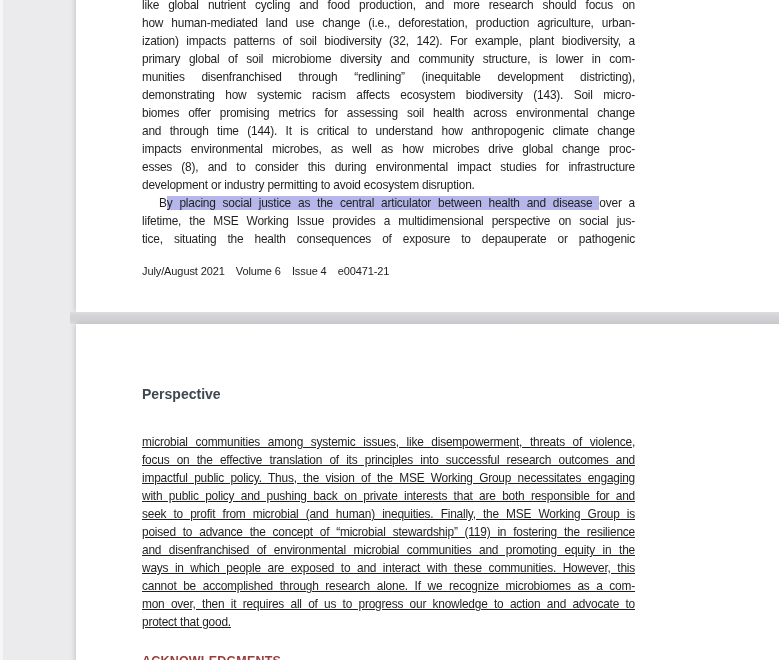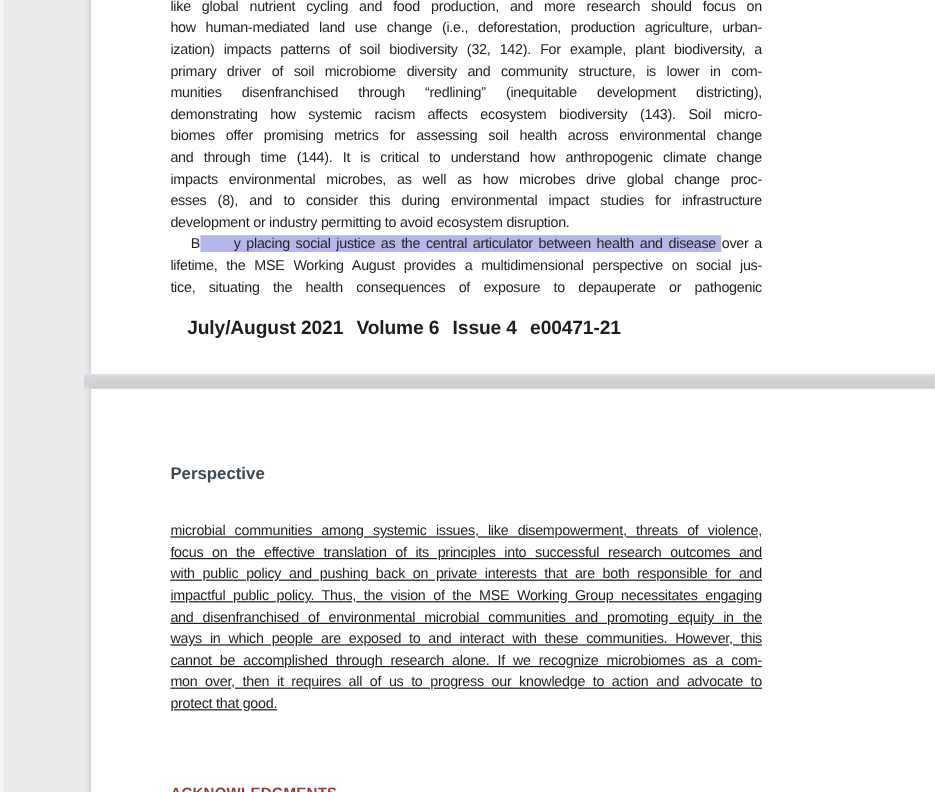--- a/index.html
+++ b/index.html
@@ -24,24 +24,24 @@
   .textcol{
     position:absolute;left:66px;width:493px;
     color:#1f1f1f;
     font-size:11.9px;line-height:18px;letter-spacing:-0.2px;
   }
   #page1 .textcol{top:20px;}
   #page2 .textcol{top:109px;text-decoration:underline;}
   .jline{text-align:justify;text-align-last:justify;white-space:normal;}
   .jline.end{text-align-last:left;}
   .jline.indent{text-indent:17px;}
-  .hl{background:#b5b6e9;padding-left:28px;}
+  .hl{background:#b5b6e9;}
   .footer{
-    position:absolute;left:80px;top:289px;
-    font-size:16px;font-weight:bold;color:#1d1d1d;letter-spacing:-0.1px;
+    position:absolute;left:66px;top:289px;
+    font-size:11px;font-weight:normal;color:#1d1d1d;letter-spacing:-0.1px;
     white-space:nowrap;
   }
   .footer span{margin-right:11px;}
   .running-head{
     position:absolute;left:66px;top:62px;
     font-size:14px;font-weight:bold;color:#3f4750;letter-spacing:0;
   }
   .clipped-heading{
     position:absolute;left:66px;top:330px;
     font-size:12.5px;line-height:14px;font-weight:bold;color:#9c3a38;
@@ -51,46 +51,48 @@
 </head>
 <body>
 
 <div class="left-strip"></div>
 
 <div class="page" id="page1">
   <div class="textcol">
     <div class="jline">like global nutrient cycling and food production, and more research should focus on</div>
     <div class="jline">how human-mediated land use change (i.e., deforestation, production agriculture, urban-</div>
     <div class="jline">ization) impacts patterns of soil biodiversity (32, 142). For example, plant biodiversity, a</div>
-    <div class="jline">primary driver of soil microbiome diversity and community structure, is lower in com-</div>
+    <div class="jline">primary global of soil microbiome diversity and community structure, is lower in com-</div>
     <div class="jline">munities disenfranchised through “redlining” (inequitable development districting),</div>
     <div class="jline">demonstrating how systemic racism affects ecosystem biodiversity (143). Soil micro-</div>
     <div class="jline">biomes offer promising metrics for assessing soil health across environmental change</div>
     <div class="jline">and through time (144). It is critical to understand how anthropogenic climate change</div>
     <div class="jline">impacts environmental microbes, as well as how microbes drive global change proc-</div>
     <div class="jline">esses (8), and to consider this during environmental impact studies for infrastructure</div>
     <div class="jline end">development or industry permitting to avoid ecosystem disruption.</div>
     <div class="jline indent"><span>B</span><span class="hl">y placing social justice as the central articulator between health and disease </span><span>over a</span></div>
-    <div class="jline">lifetime, the MSE Working August provides a multidimensional perspective on social jus-</div>
+    <div class="jline">lifetime, the MSE Working Issue provides a multidimensional perspective on social jus-</div>
     <div class="jline">tice, situating the health consequences of exposure to depauperate or pathogenic</div>
   </div>
   <div class="footer">
     <span>July/August 2021</span><span>Volume 6</span><span>Issue 4</span><span>e00471-21</span>
   </div>
 </div>
 
 <div class="page-gap"></div>
 
 <div class="page" id="page2">
   <div class="running-head">Perspective</div>
   <div class="textcol">
     <div class="jline">microbial communities among systemic issues, like disempowerment, threats of violence,</div>
     <div class="jline">focus on the effective translation of its principles into successful research outcomes and</div>
+    <div class="jline">impactful public policy. Thus, the vision of the MSE Working Group necessitates engaging</div>
     <div class="jline">with public policy and pushing back on private interests that are both responsible for and</div>
-    <div class="jline">impactful public policy. Thus, the vision of the MSE Working Group necessitates engaging</div>
+    <div class="jline">seek to profit from microbial (and human) inequities. Finally, the MSE Working Group is</div>
+    <div class="jline">poised to advance the concept of “microbial stewardship” (119) in fostering the resilience</div>
     <div class="jline">and disenfranchised of environmental microbial communities and promoting equity in the</div>
     <div class="jline">ways in which people are exposed to and interact with these communities. However, this</div>
     <div class="jline">cannot be accomplished through research alone. If we recognize microbiomes as a com-</div>
     <div class="jline">mon over, then it requires all of us to progress our knowledge to action and advocate to</div>
     <div class="jline end">protect that good.</div>
   </div>
   <div class="clipped-heading">ACKNOWLEDGMENTS</div>
 </div>
 
 </body></html>

